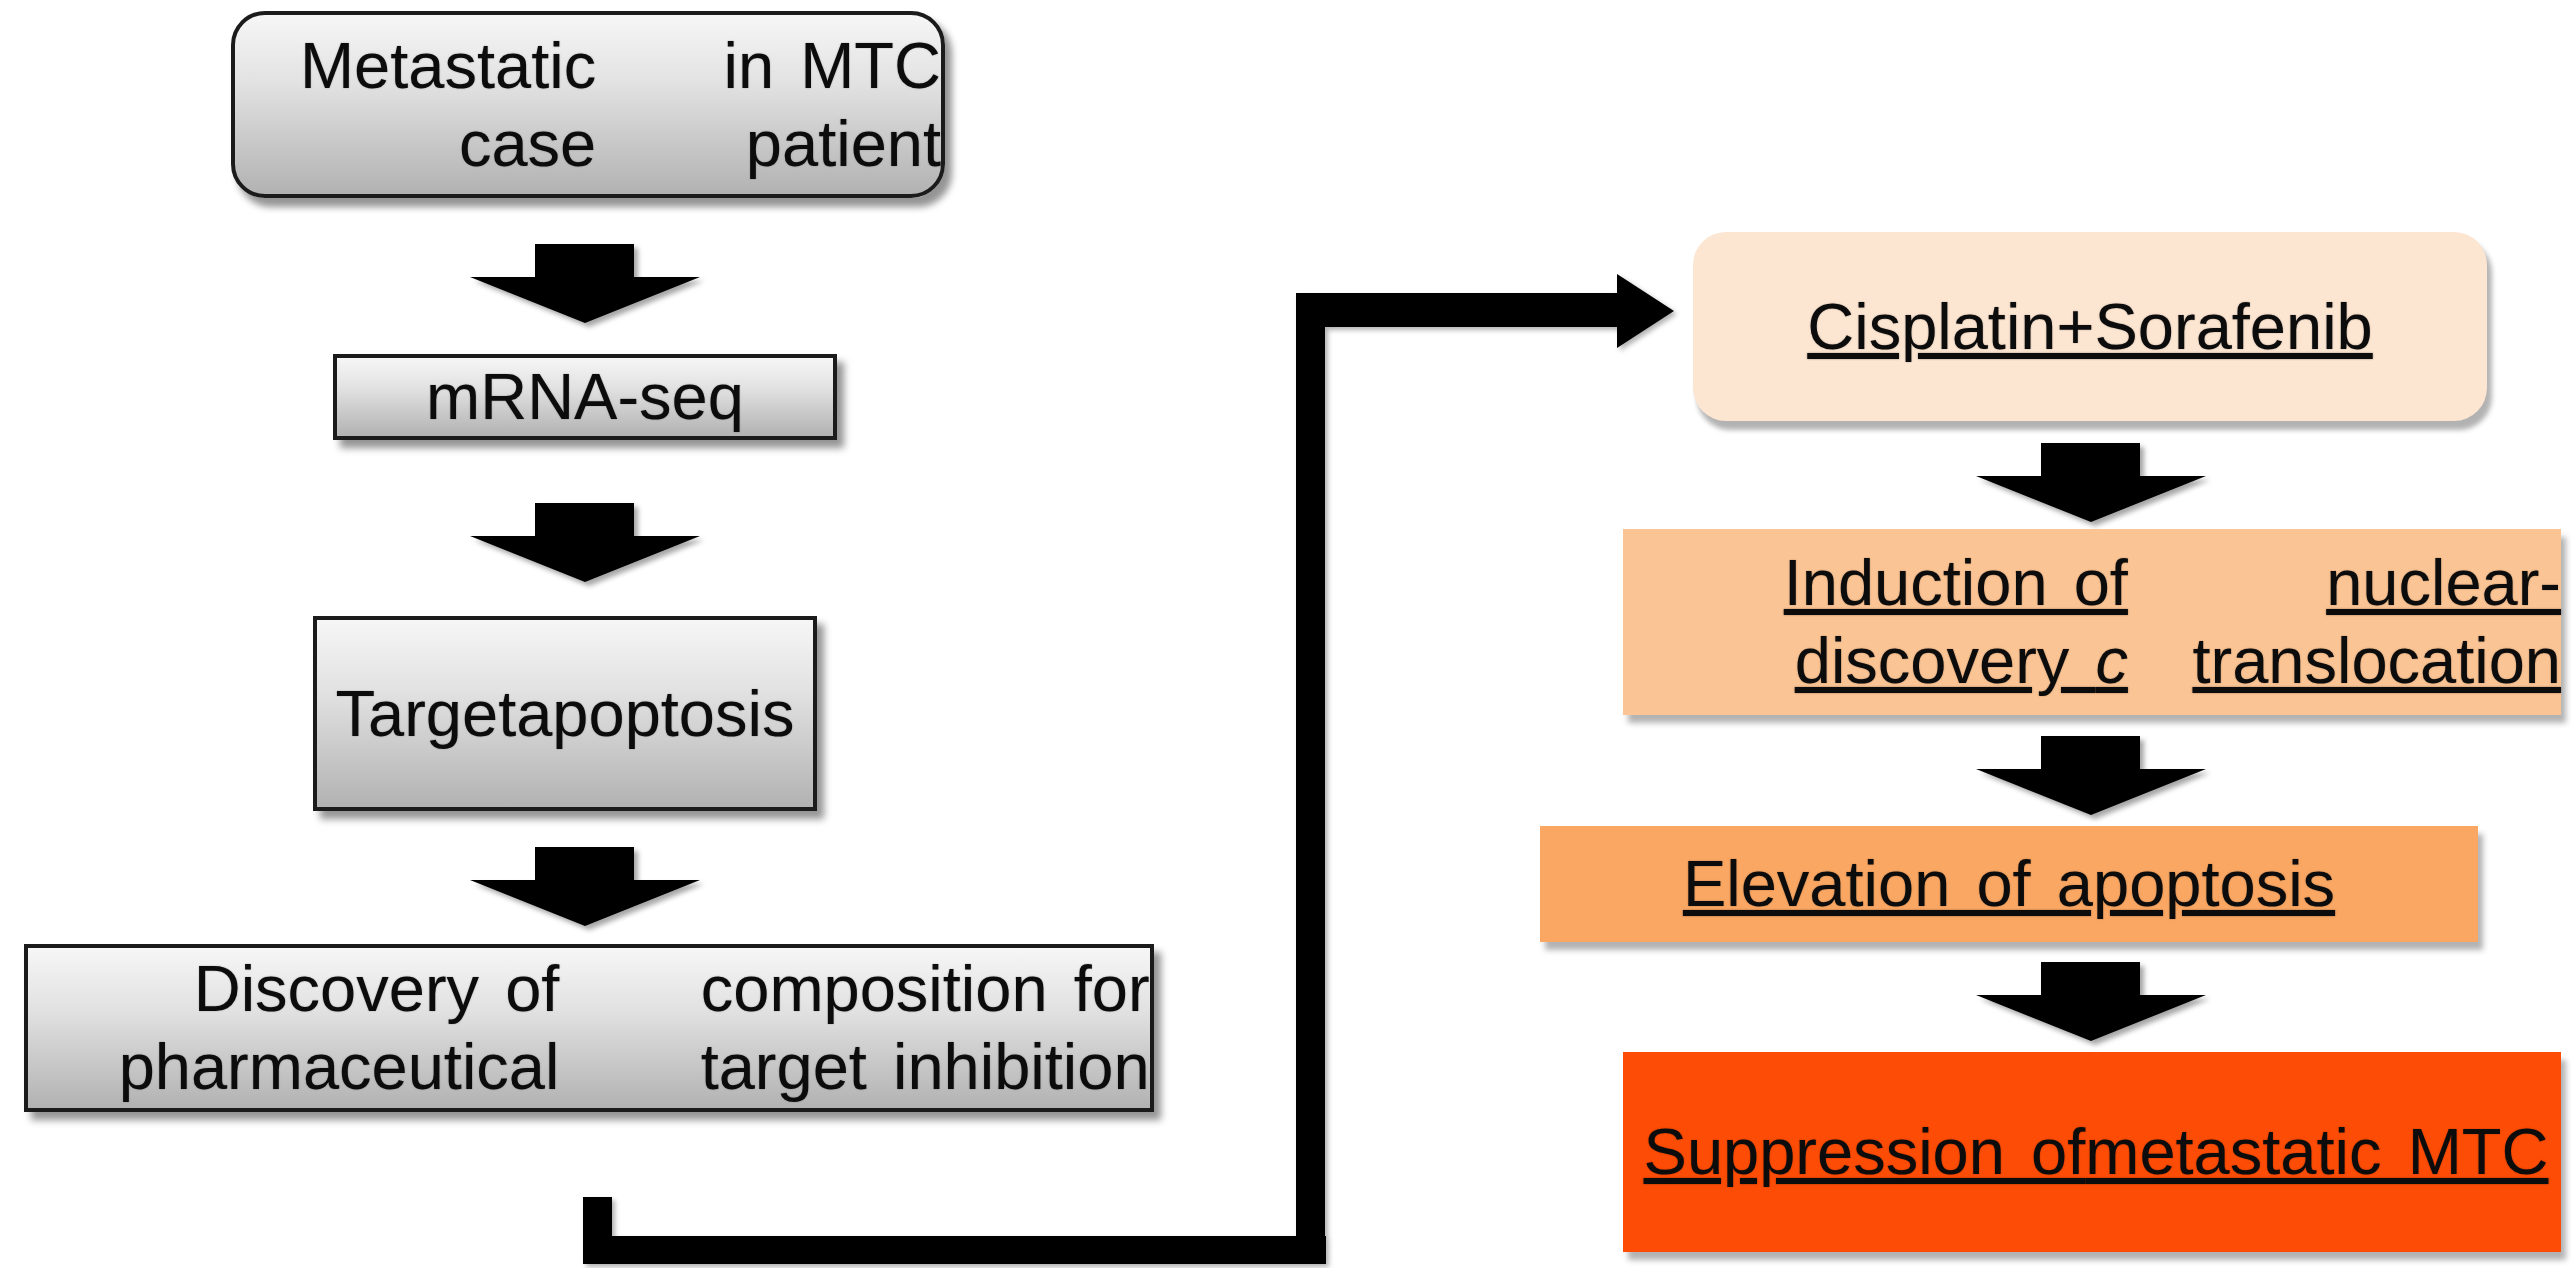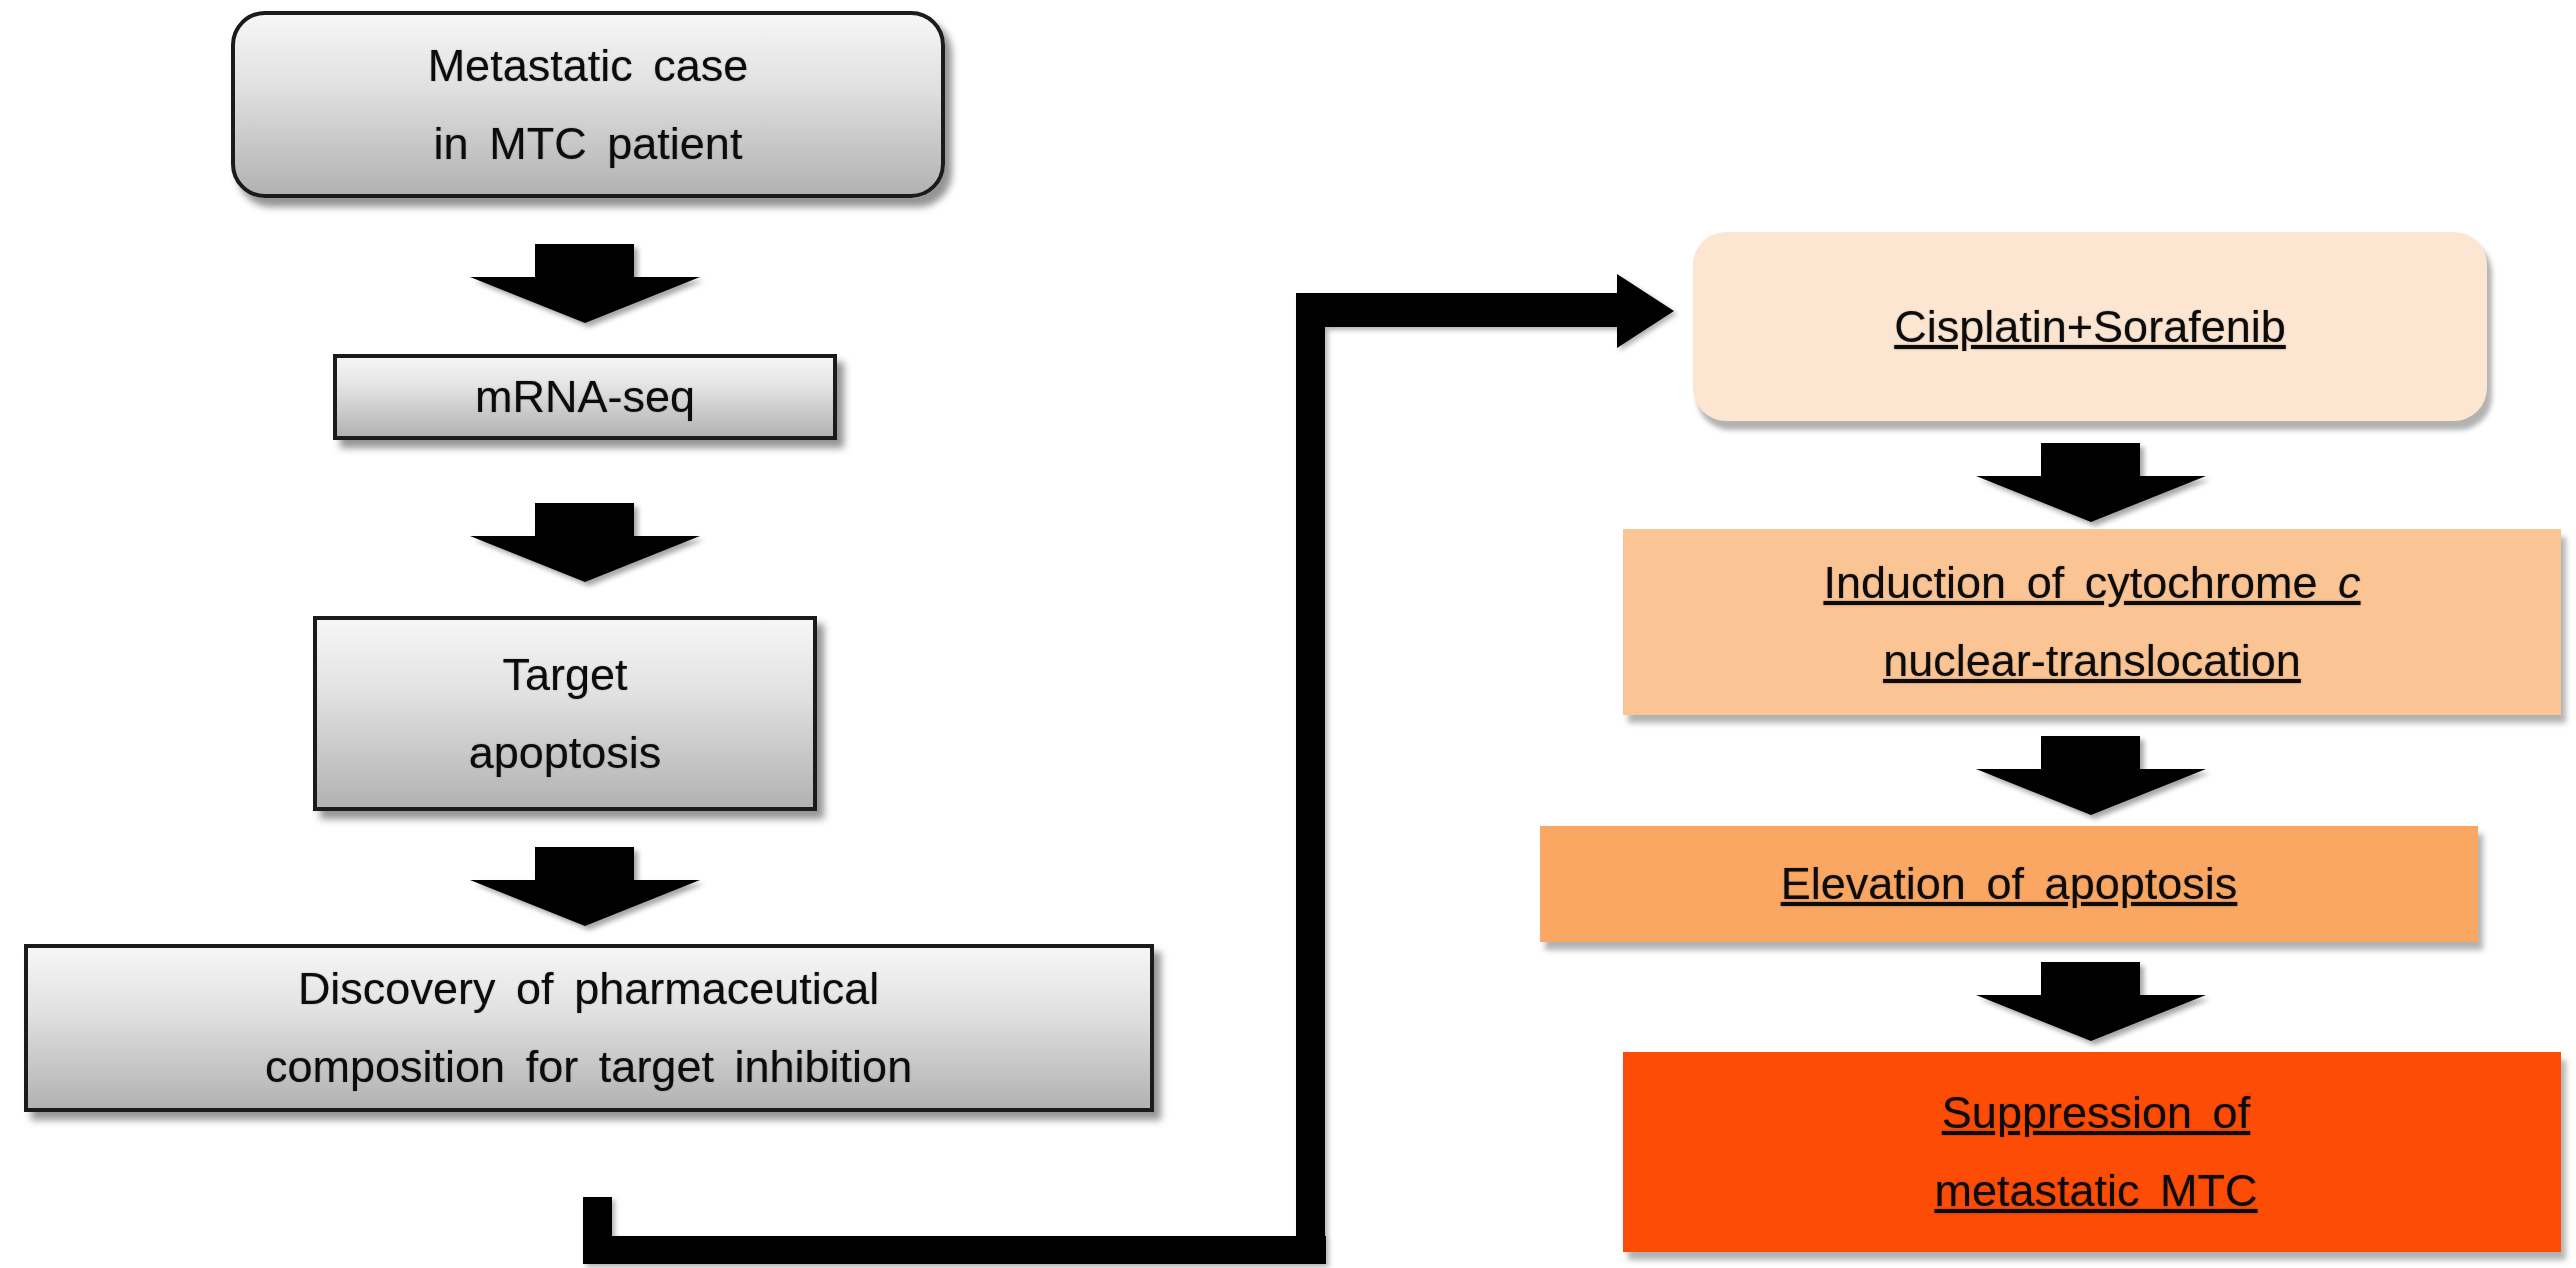--- a/index.html
+++ b/index.html
@@ -7,24 +7,24 @@
     position:relative;
     width:2576px; height:1268px;
     background:#ffffff;
     overflow:hidden;
     font-family:"Liberation Sans", sans-serif;
   }
 
   
   .fbox {
     position:absolute;
-    display:flex; flex-direction:column;
+    display:flex; flex-direction:row;
     align-items:center; justify-content:center;
-    text-align:left;
-    font-size:45px; line-height:78px;
+    text-align:right;
+    font-size:65px; line-height:78px;
     color:#0c0c0c;
     word-spacing:8.1px;
     letter-spacing:0px;
     text-shadow:0 0 1.6px rgba(0,0,0,0.35);
     box-sizing:border-box;
   }
 
   
   .gray {
     background:linear-gradient(180deg,#f6f6f6 0%,#e2e2e2 38%,#b2b2b2 100%);
@@ -130,21 +130,21 @@
   <div class="fbox plain rounded-md" style="left: 1693px; top: 232px; width: 794px; height: 189px; background-color: rgb(252, 229, 209);">
     <div>Cisplatin+Sorafenib</div>
   </div>
 
   <div class="arrow" style="left:1976px; top:443px;">
     <div class="stem"></div>
     <div class="head"></div>
   </div>
 
   <div class="fbox plain" style="left: 1623px; top: 529px; width: 938px; height: 186px; background-color: rgb(251, 196, 148);">
-    <div><span>Induction of cytochrome </span><span class="it">c</span></div>
+    <div><span>Induction of discovery </span><span class="it">c</span></div>
     <div>nuclear-translocation</div>
   </div>
 
   <div class="arrow" style="left:1976px; top:736px;">
     <div class="stem"></div>
     <div class="head"></div>
   </div>
 
   <div class="fbox plain" style="left: 1540px; top: 826px; width: 938px; height: 116px; background-color: rgb(250, 167, 99);">
     <div>Elevation of apoptosis</div>

